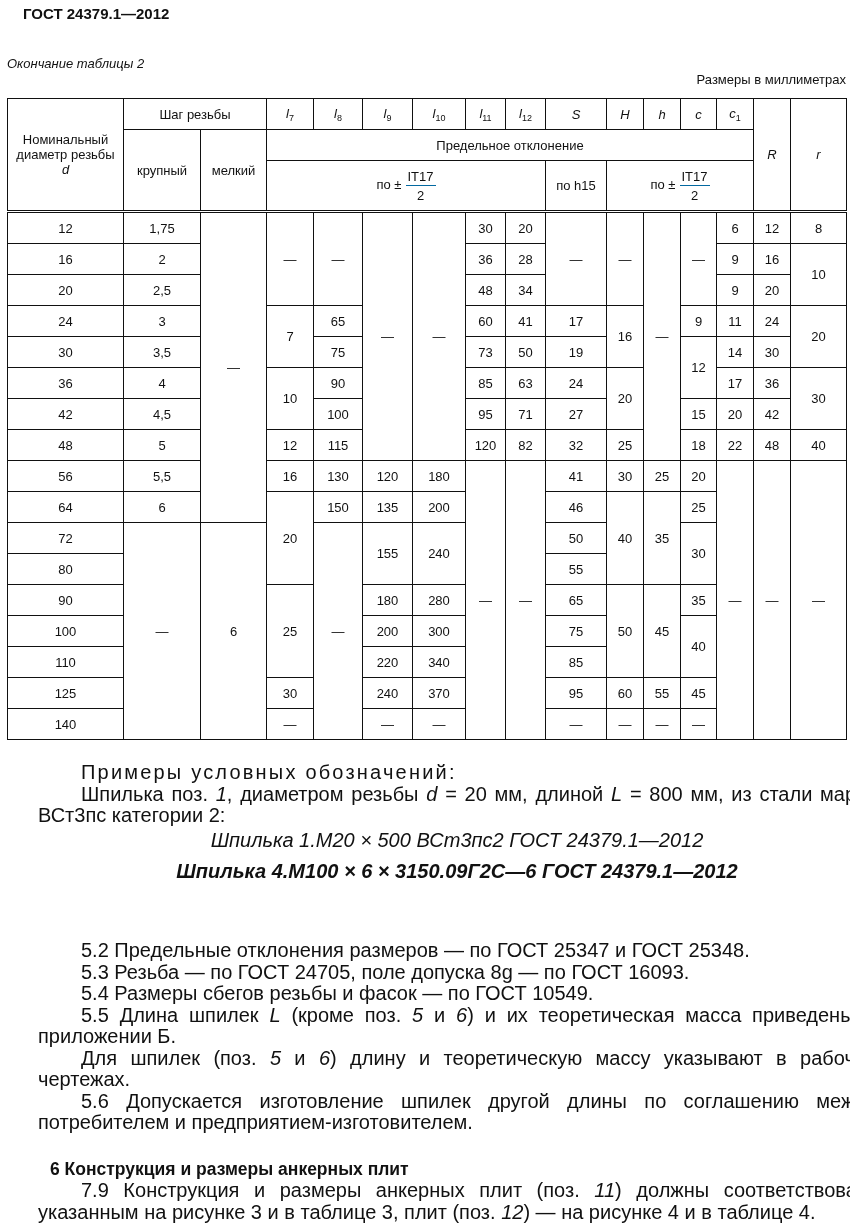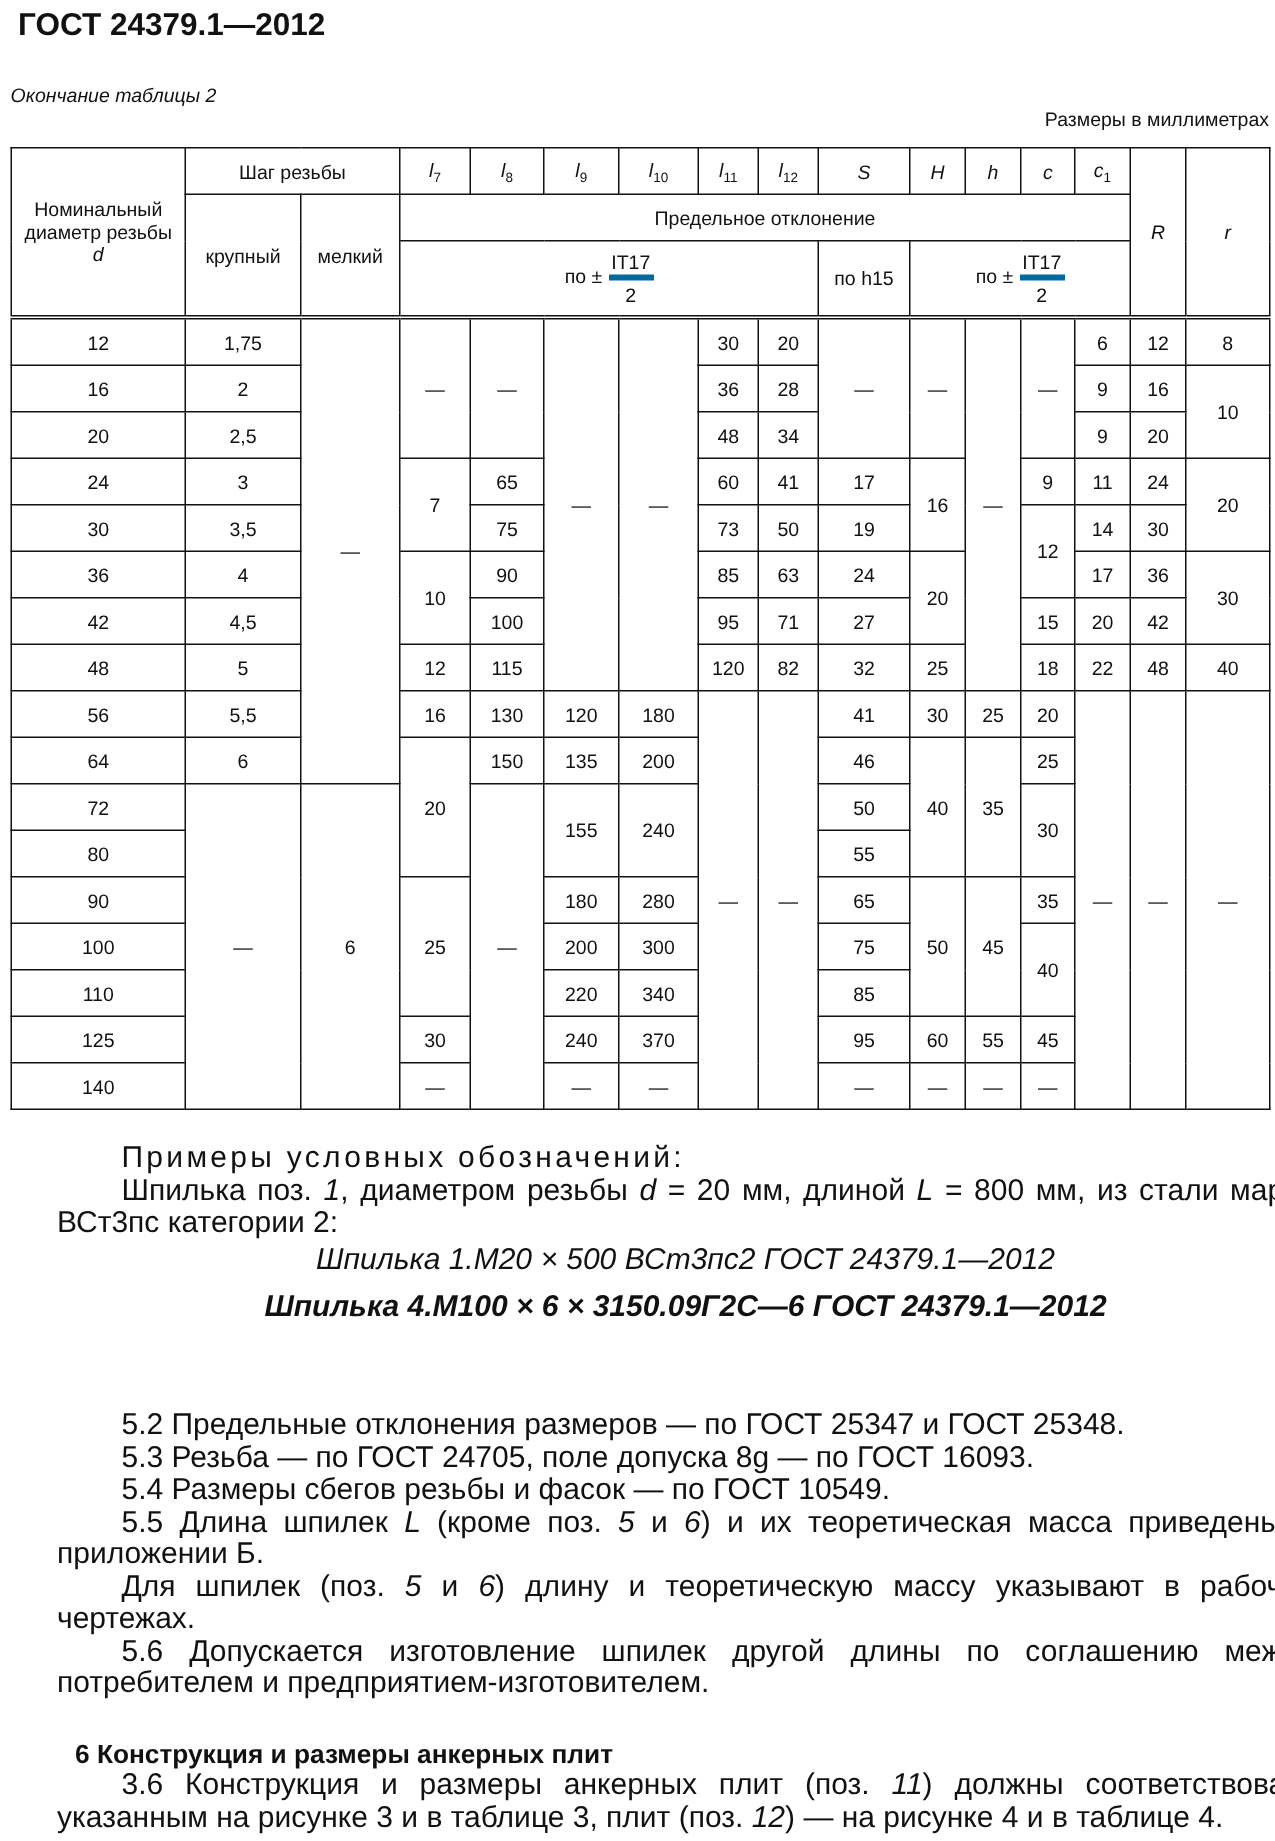--- a/index.html
+++ b/index.html
@@ -1,27 +1,27 @@
 <!DOCTYPE html>
 <html><head>
 <meta charset="utf-8">
 <style>
   html, body { margin:0; padding:0; background:#fff; }
   body { width:850px; height:1227px; position:relative; font-family:"Liberation Sans", sans-serif; color:#111; overflow:hidden; }
-  .hdr { position:absolute; left:12px; top:5px; font-weight:bold; font-size:21px; }
+  .hdr { position:absolute; left:23px; top:5px; font-weight:bold; font-size:15px; }
   .caption { position:absolute; left:7px; top:56px; font-style:italic; font-size:13px; }
   .units { position:absolute; right:4px; top:72px; font-size:13px; }
   table.t { position:absolute; left:7px; top:98px; border-collapse:collapse; font-size:13px; table-layout:fixed; }
   table.t td { border:1px solid #111; text-align:center; vertical-align:middle; padding:0; height:30px; }
   table.t thead td { height:auto; }
   table.t tbody tr:first-child td { border-top:3px double #111; }
   .it { font-style:italic; }
   sub { font-size:9px; vertical-align:-3px; }
   .frac { display:inline-block; vertical-align:middle; text-align:center; margin-left:4px; }
-  .frac .num { display:block; border-bottom:4px solid #0369a1; padding:0 2px 1px; }
+  .frac .num { display:block; border-bottom:1px solid #0369a1; padding:0 2px 1px; }
   .frac .den { display:block; padding-top:2px; }
   .body-text { position:absolute; left:7px; width:838px; font-family:"Liberation Sans", sans-serif; font-size:20px; line-height:21.5px; transform-origin:left top;margin-left:31px; }
   .p { margin:0; text-indent:43px; text-align:justify; }
   .center { text-align:center; text-indent:0; font-style:italic; }
   .spaced { letter-spacing:2.2px; }
   .sec { position:absolute; left:50px; top:1159px; font-weight:bold; font-size:17.5px; }
 </style>
 </head>
 <body>
 
@@ -301,14 +301,14 @@
   <p class="p">5.3  Резьба — по ГОСТ 24705, поле допуска 8g — по ГОСТ 16093.</p>
   <p class="p">5.4  Размеры сбегов резьбы и фасок — по ГОСТ 10549.</p>
   <p class="p"><span>5.5  Длина шпилек </span><i>L</i><span> (кроме поз. </span><i>5</i><span> и </span><i>6</i><span>) и их теоретическая масса приведены в приложении Б.</span></p>
   <p class="p"><span>Для шпилек (поз. </span><i>5</i><span> и </span><i>6</i><span>) длину и теоретическую массу указывают в рабочих чертежах.</span></p>
   <p class="p">5.6  Допускается изготовление шпилек другой длины по соглашению между потребителем и предприятием-изготовителем.</p>
 </div>
 
 <div class="sec">6  Конструкция и размеры анкерных плит</div>
 
 <div class="body-text" style="top:1180px;">
-  <p class="p"><span>3.6  Конструкция и размеры анкерных плит (поз. </span><i>11</i><span>) должны соответствовать указанным на рисунке 3 и в таблице 3, плит (поз. </span><i>12</i><span>) — на рисунке 4 и в таблице 4.</span></p>
+  <p class="p"><span>7.9  Конструкция и размеры анкерных плит (поз. </span><i>11</i><span>) должны соответствовать указанным на рисунке 3 и в таблице 3, плит (поз. </span><i>12</i><span>) — на рисунке 4 и в таблице 4.</span></p>
 </div>
 
 </body></html>

